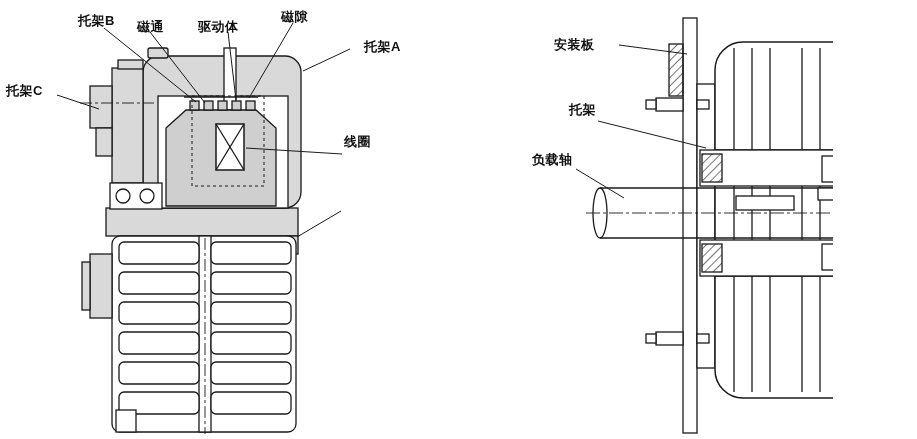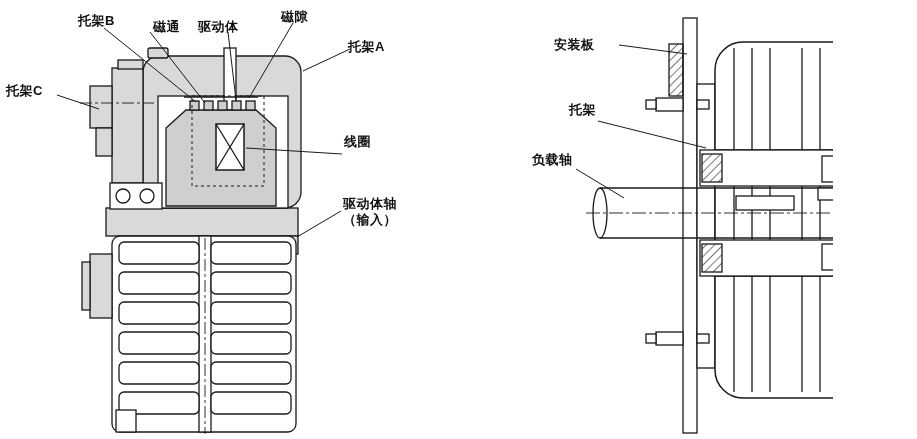--- a/index.html
+++ b/index.html
@@ -148,29 +148,25 @@
       <line x1="57" y1="95" x2="99" y2="109"></line>
       <line x1="342" y1="154" x2="246" y2="148"></line>
       <line x1="341" y1="211" x2="297" y2="237"></line>
       <line x1="619" y1="45" x2="687" y2="54"></line>
       <line x1="598" y1="121" x2="706" y2="148"></line>
       <line x1="576" y1="169" x2="624" y2="198"></line>
     </g>
   </svg>
 
   <div class="label" style="left:78px;top:13px">托架B</div>
-  <div class="label" style="left:153px;top:19px">磁通</div>
+  <div class="label" style="left:137px;top:19px">磁通</div>
   <div class="label" style="left:198px;top:19px">驱动体</div>
   <div class="label" style="left:281px;top:9px">磁隙</div>
-  <div class="label" style="left:348px;top:39px">托架A</div>
+  <div class="label" style="left:364px;top:39px">托架A</div>
   <div class="label" style="left:6px;top:83px">托架C</div>
   <div class="label" style="left:344px;top:134px">线圈</div>
 
-  <div class="label" style="left:343px;top:196px">
-    <div>驱动体轴</div>
-    <div>（输入）</div>
-  </div>
 
   <div class="label" style="left:554px;top:37px">安装板</div>
   <div class="label" style="left:569px;top:102px">托架</div>
   <div class="label" style="left:532px;top:152px">负载轴</div>
 
 </div>
 
 </body></html>

